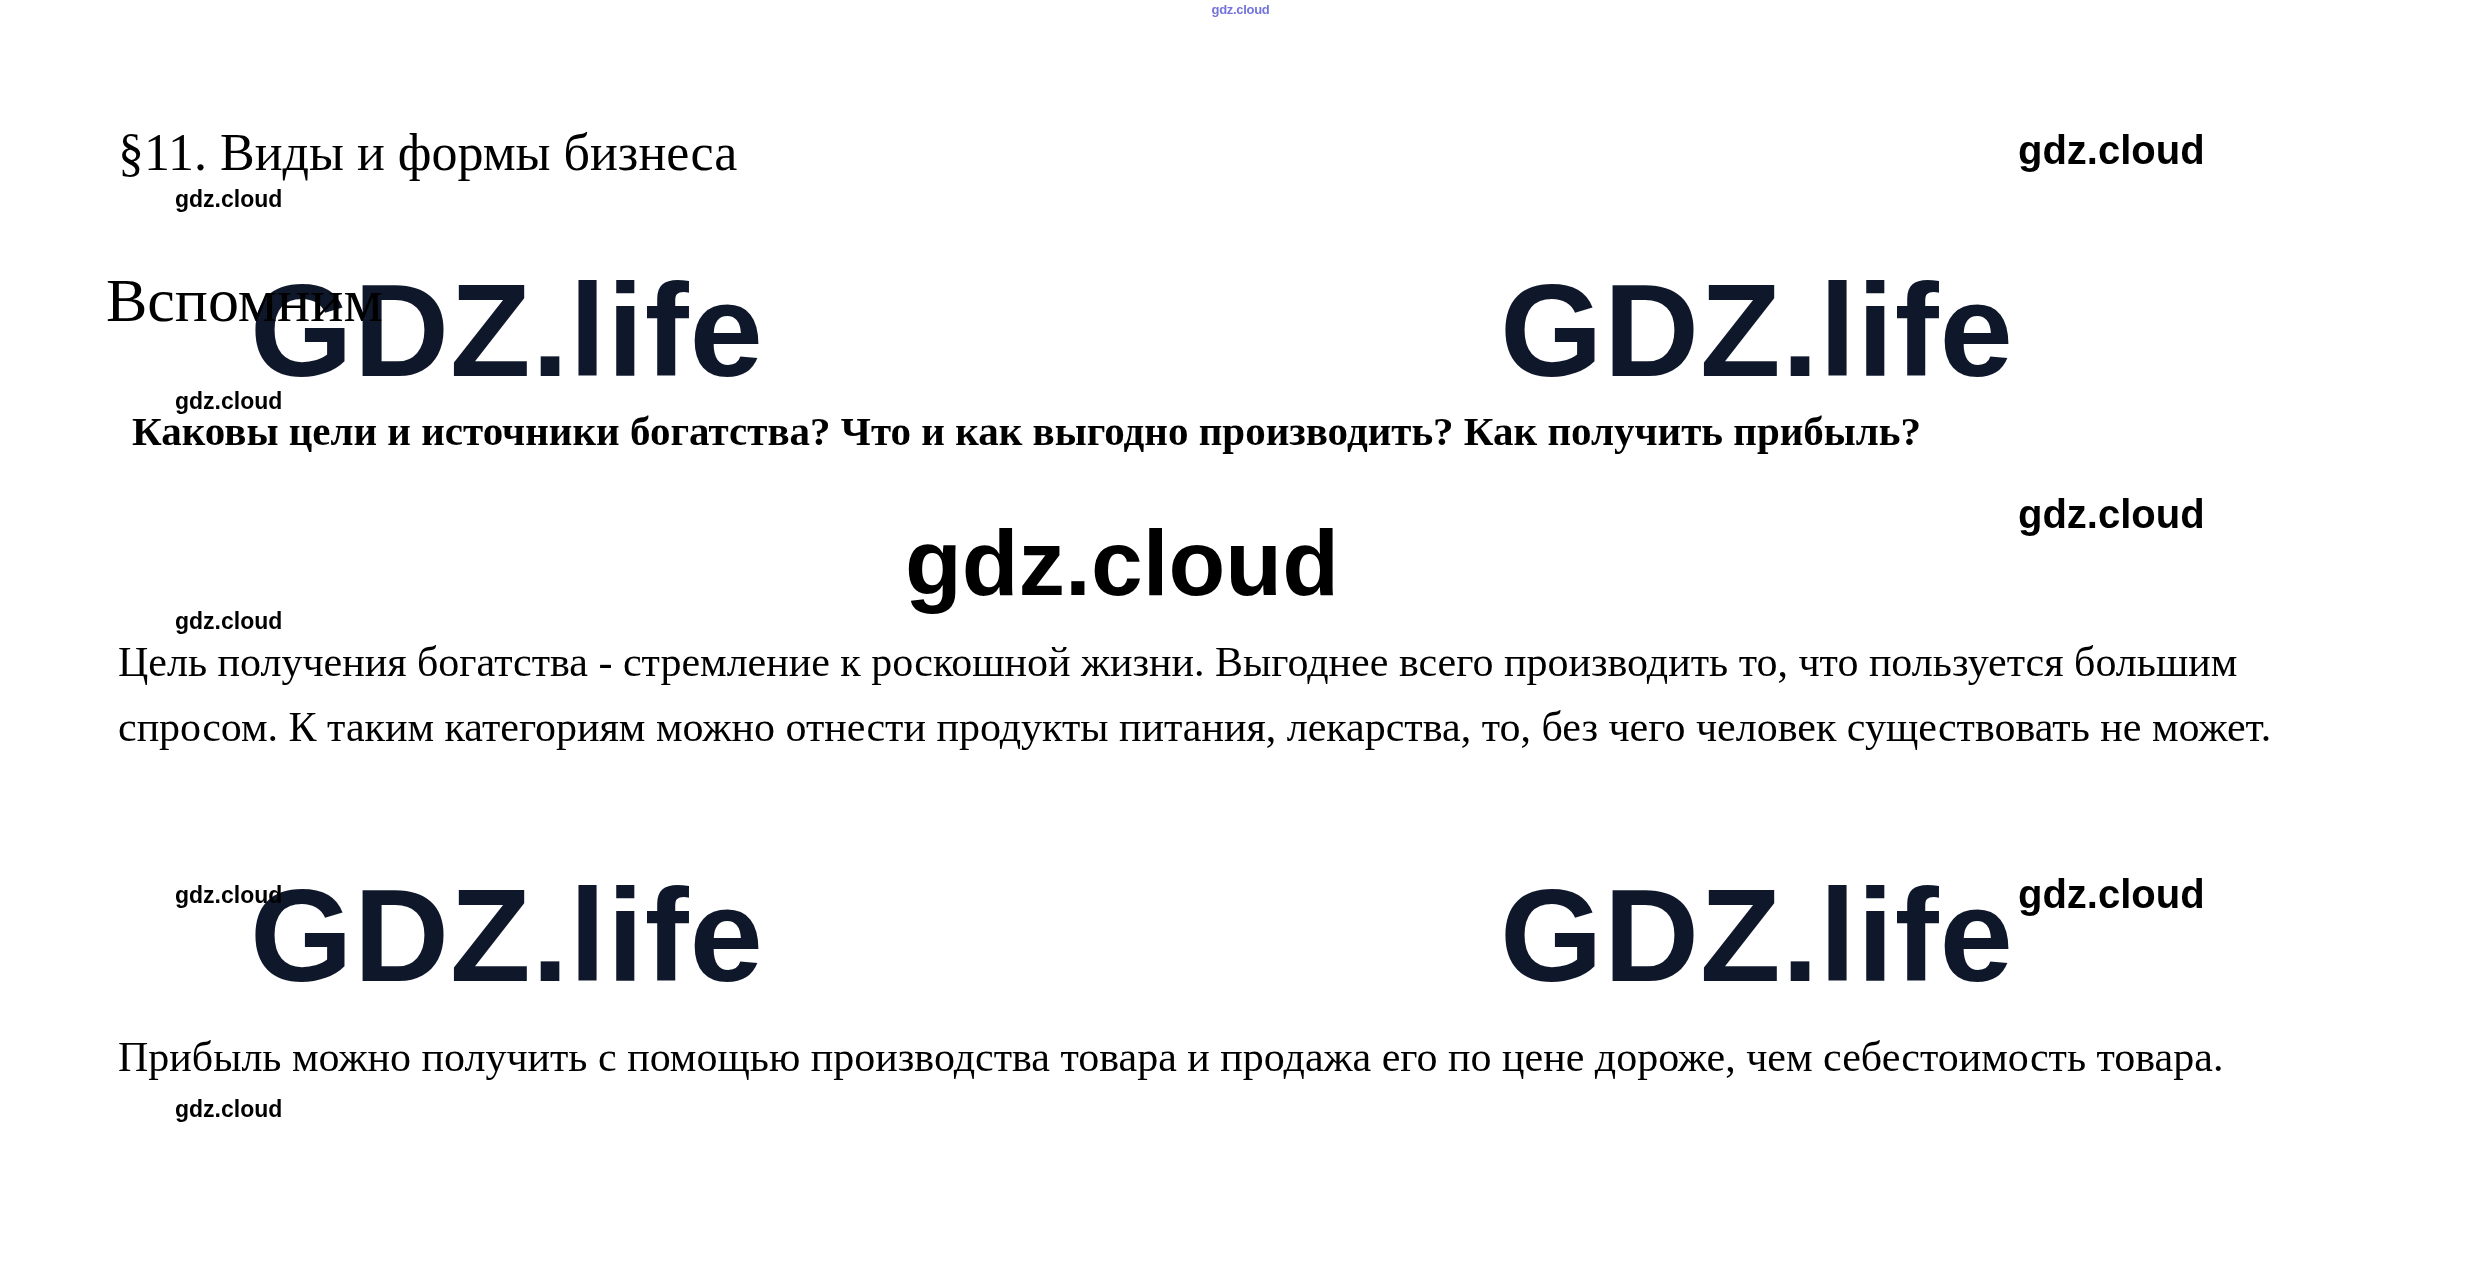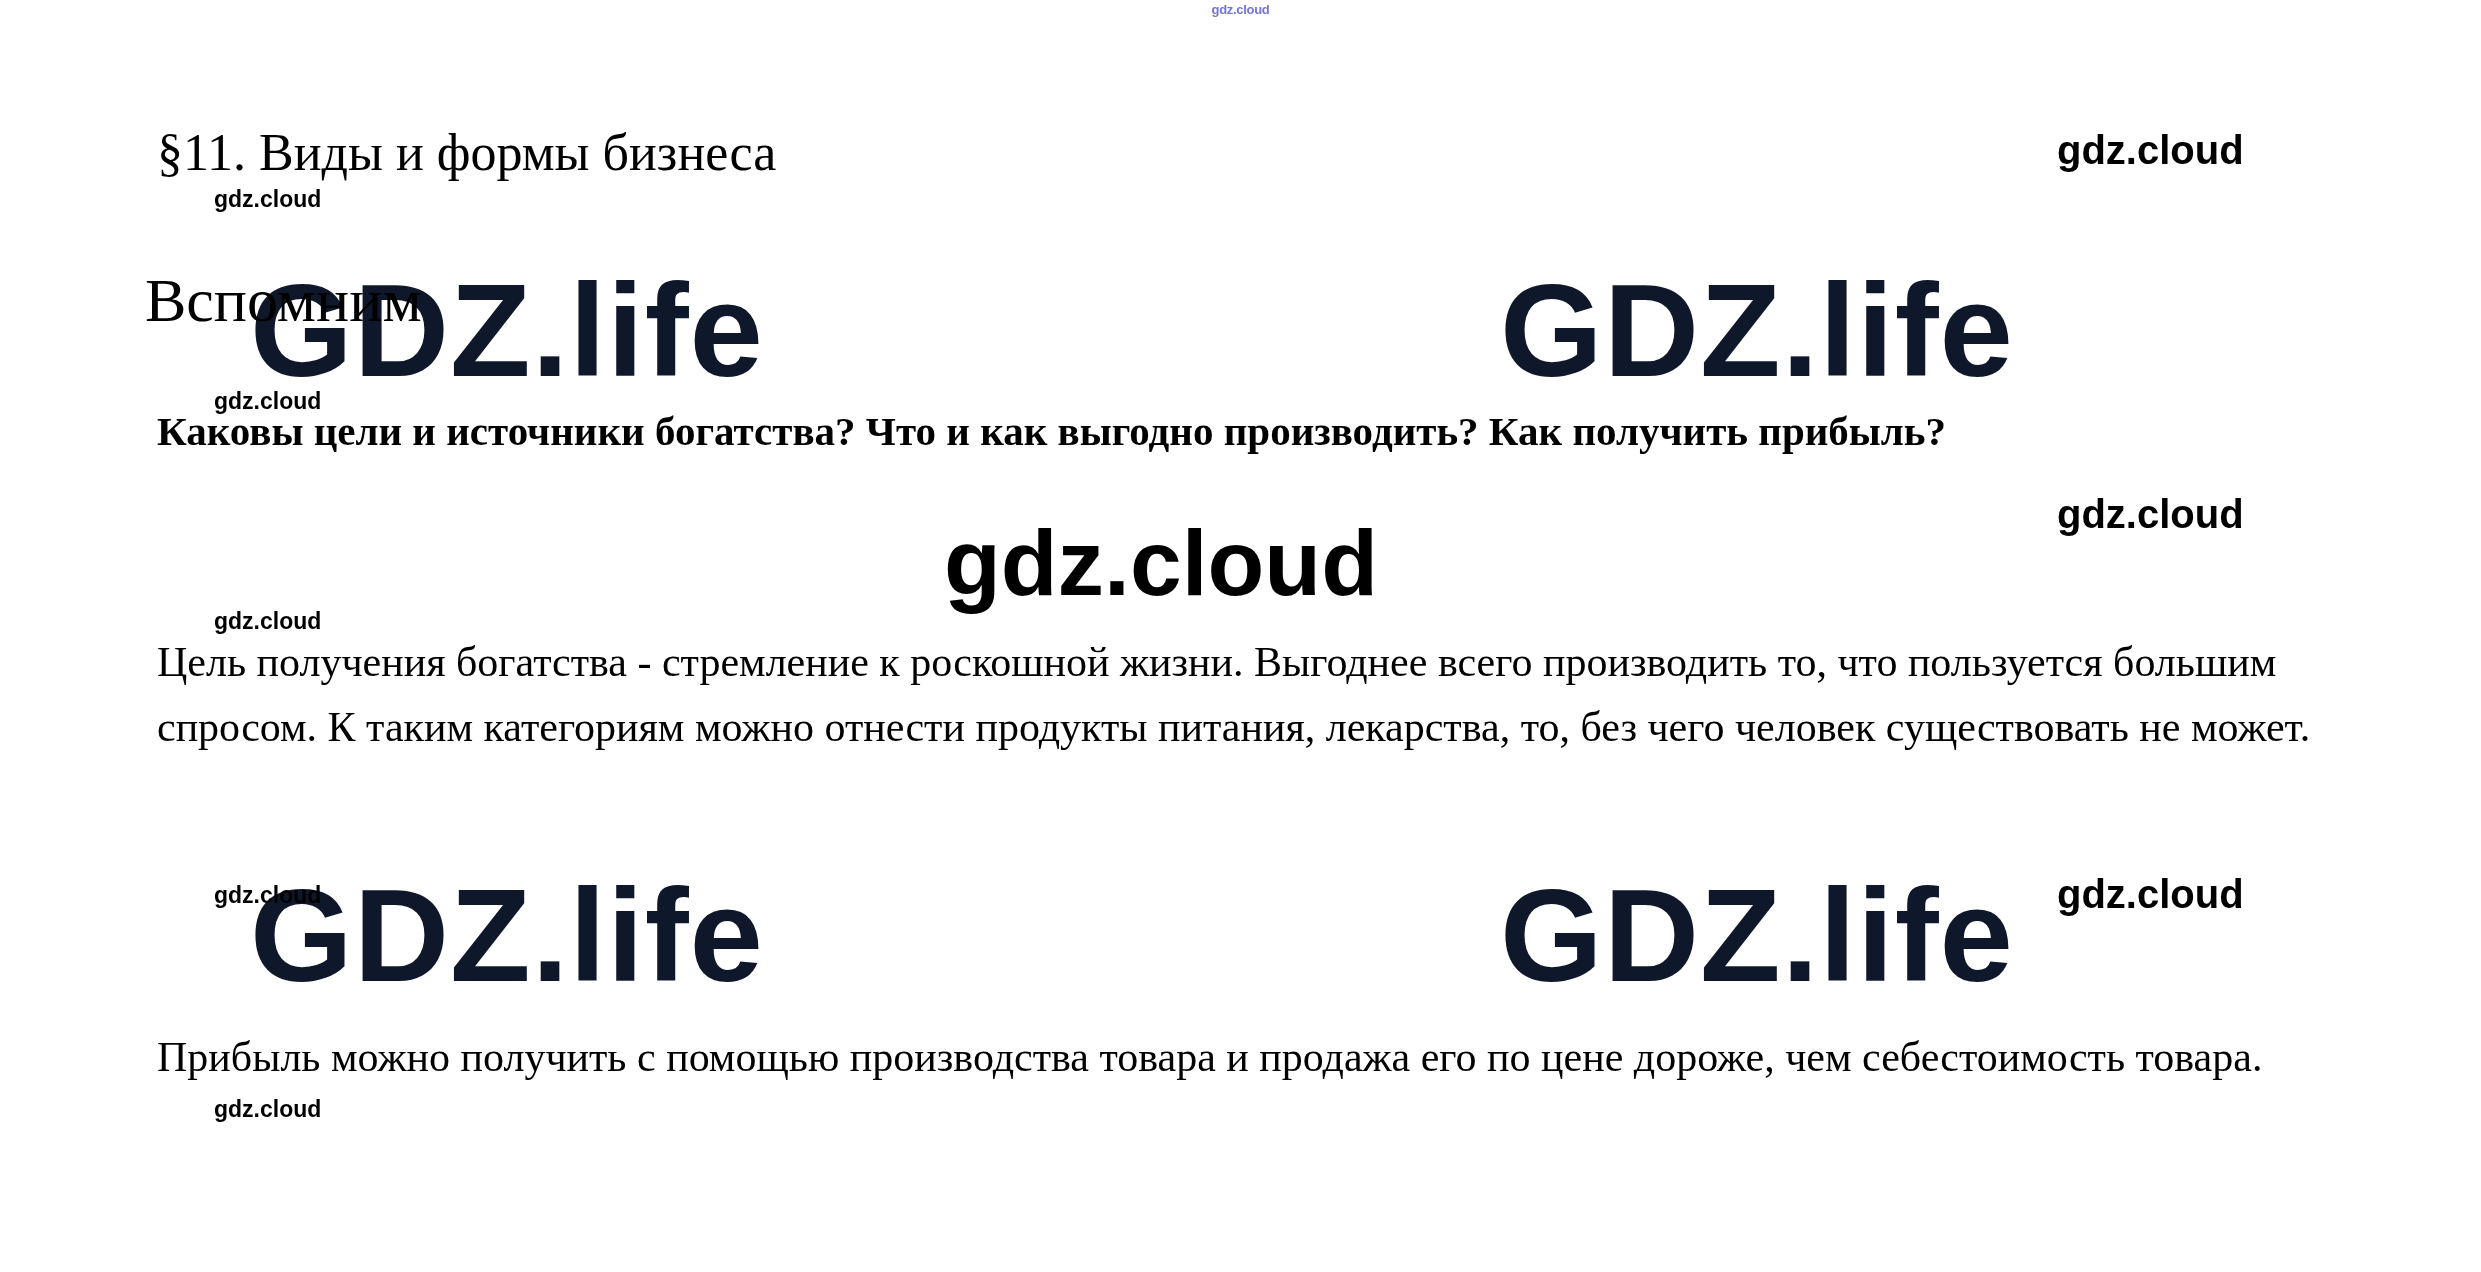--- a/index.html
+++ b/index.html
@@ -92,21 +92,21 @@
   .recall {
     position: absolute;
     left: 106px;
     top: 265px;
     font-size: 62px;
     white-space: nowrap;
   }
 
   .question {
     position: absolute;
-    left: 118px;
+    left: 132px;
     top: 400px;
     width: 2200px;
     font-family: "Liberation Serif", serif;
     font-weight: bold;
     font-size: 41px;
     line-height: 1.55;
   }
 
   .center-mark {
     position: absolute;
@@ -123,21 +123,21 @@
     position: absolute;
     left: 118px;
     width: 2200px;
     font-size: 42px;
     line-height: 1.55;
   }
   .para-1 { top: 630px; }
   .para-2 { top: 1025px; }
 
   
-  .page > * { position: absolute; z-index: 2; margin-left: 39px; }
+  .page > * { position: absolute; z-index: 2; }
 </style>
 </head>
 <body>
 
 <div class="top-mark">gdz.cloud</div>
 
 <div class="bg-mark m1">GDZ.life</div>
 <div class="bg-mark m2">GDZ.life</div>
 <div class="bg-mark m3">GDZ.life</div>
 <div class="bg-mark m4">GDZ.life</div>

